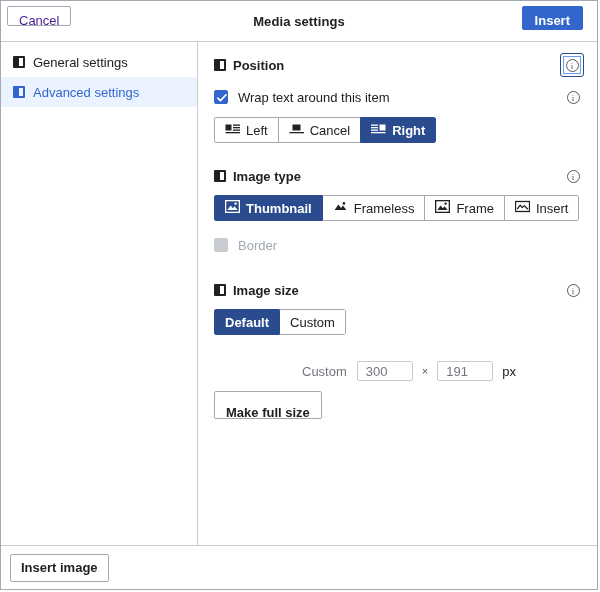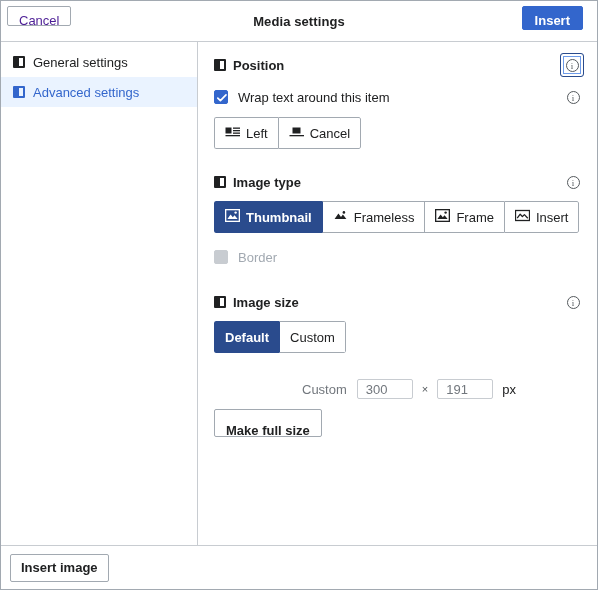--- a/index.html
+++ b/index.html
@@ -224,21 +224,21 @@
   .btn-group {
     display: inline-flex;
     margin-top: 8px;
     border-radius: 2px;
     overflow: hidden;
   }
   .seg {
     display: inline-flex;
     align-items: center;
     gap: 6px;
-    height: 32px;
+    height: 26px;
     padding: 0 10px;
     background: #fff;
     border: 1px solid #a2a9b1;
     border-right-width: 0;
     font-size: 13px;
     color: #202122;
     cursor: pointer;
     box-sizing: border-box;
     white-space: nowrap;
   }
@@ -400,20 +400,32 @@
           <span class="seg">
             <span class="ico">
               <svg width="15" height="12" viewBox="0 0 15 12" aria-hidden="true">
                 <rect x="3.5" y="1.5" width="8" height="6" fill="#202122"></rect>
                 <rect x="0.5" y="9" width="14.5" height="1.3" fill="#202122"></rect>
               </svg>
             </span>
             <span>Cancel</span>
           </span>
 
+          <span class="seg active">
+            <span class="ico">
+              <svg width="15" height="12" viewBox="0 0 15 12" aria-hidden="true">
+                <rect x="8.5" y="1.5" width="6" height="6" fill="#ffffff"></rect>
+                <rect x="0" y="1.5" width="7" height="1.3" fill="#ffffff"></rect>
+                <rect x="0" y="4" width="7" height="1.3" fill="#ffffff"></rect>
+                <rect x="0" y="6.5" width="7" height="1.3" fill="#ffffff"></rect>
+                <rect x="0" y="9" width="14.5" height="1.3" fill="#ffffff"></rect>
+              </svg>
+            </span>
+            <span>Right</span>
+          </span>
 
         </div>
       </div>
 
       <div class="gap-28"></div>
 
       <div class="section">
 
         <div class="section-head">
           <span class="sq-icon"></span>

